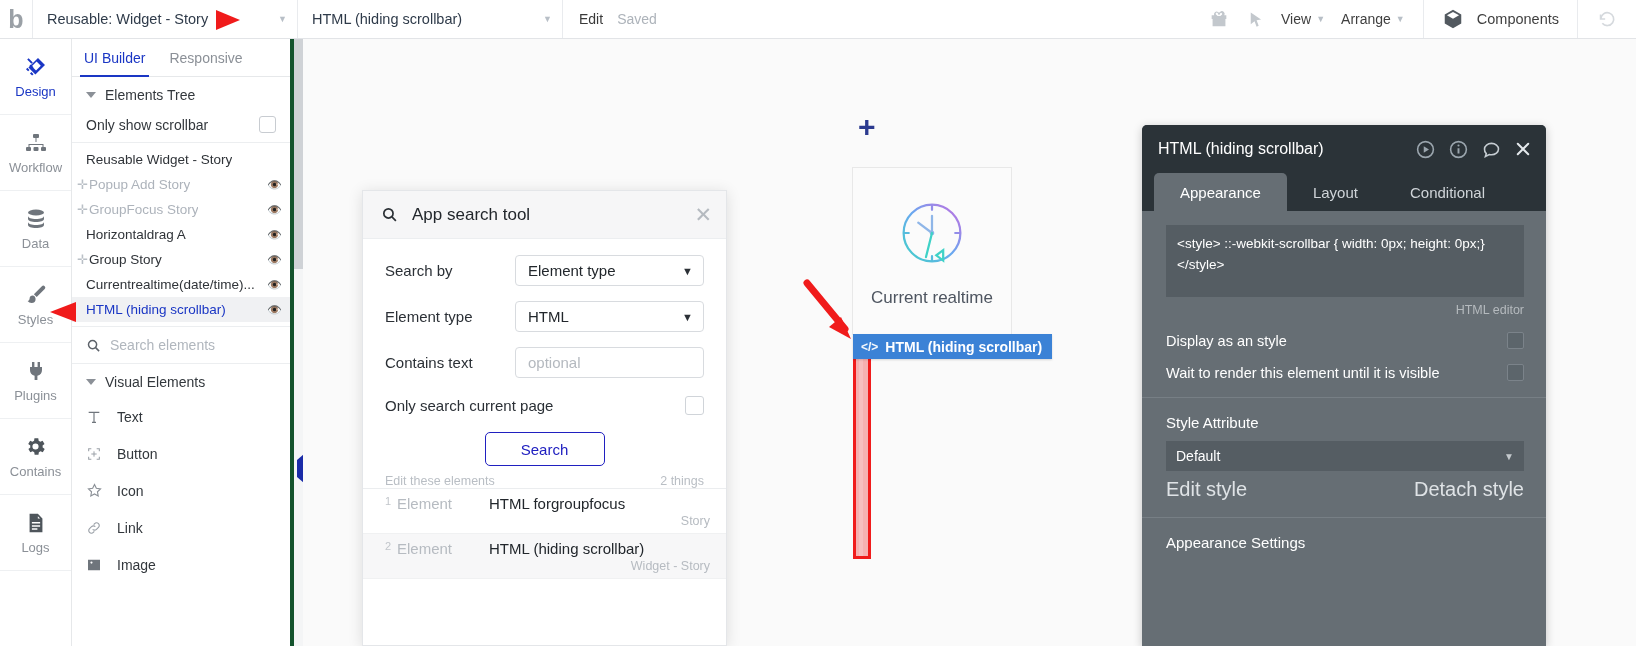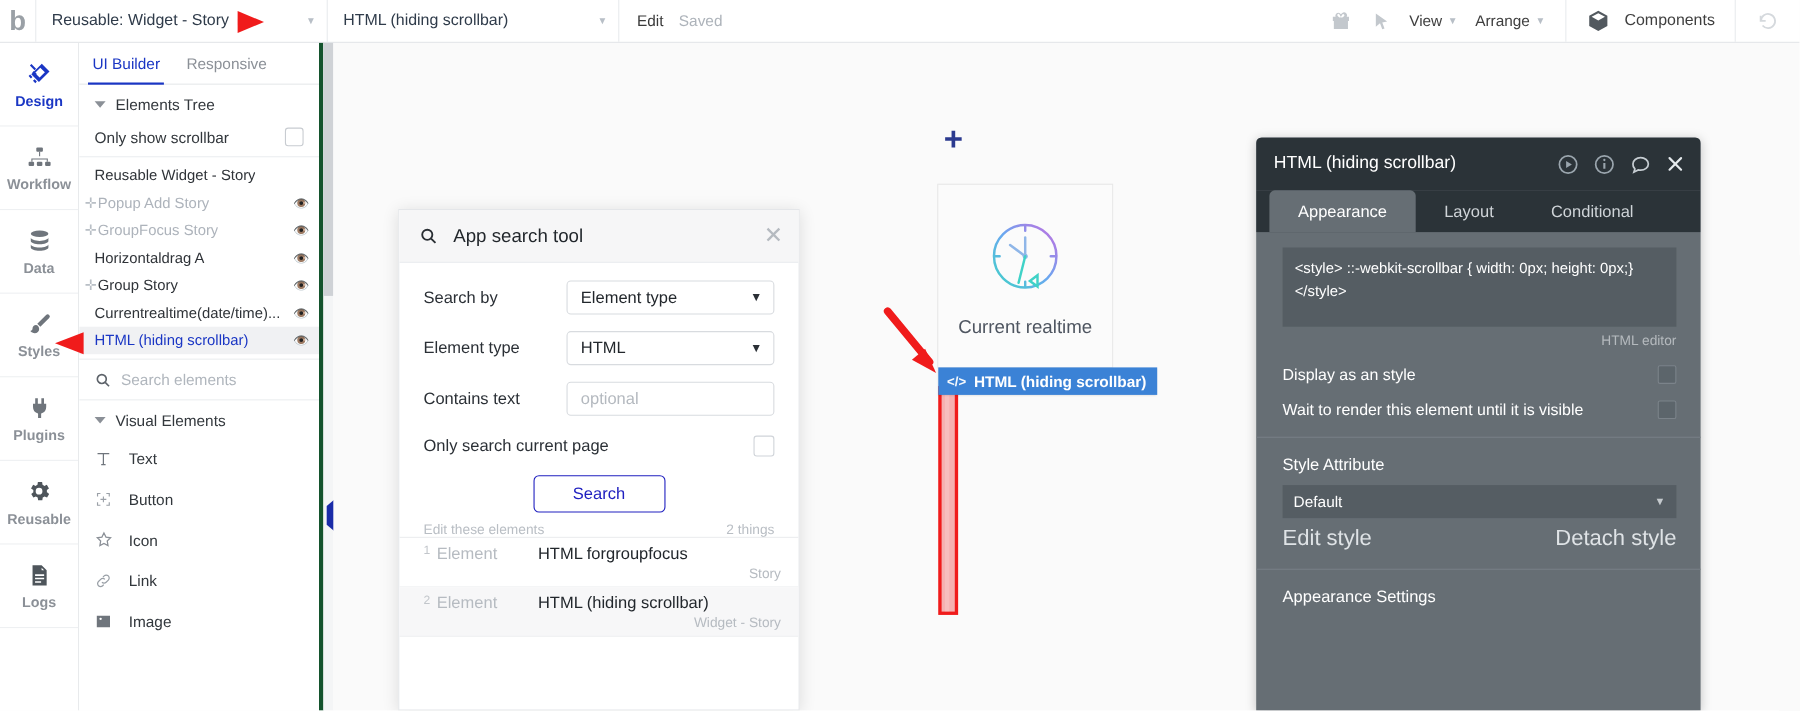--- a/index.html
+++ b/index.html
@@ -42,21 +42,21 @@
   .tb-group.nobl { border-left: none; }
   .tb-item { display: flex; align-items: center; gap: 5px; font-size: 14px; color: #3f3f3f; cursor: pointer; }
   .tb-item .caret { color: #b8bfc7; font-size: 9px; }
 
   
   .ann-arrow { position: absolute; pointer-events: none; }
 
   
   .rail {
     position: absolute; top: 39px; left: 0; width: 72px; height: 607px;
-    background: #fff; border-right: 1px solid #e6e8ea; font-weight: bold;
+    background: #fff; border-right: 1px solid #e6e8ea;
   }
   .rail-item {
     height: 76px; display: flex; flex-direction: column;
     align-items: center; justify-content: center; gap: 5px;
     border-bottom: 1px solid #eef0f2; cursor: pointer;
   }
   .rail-item .rl { font-size: 13px; color: #8b9097; }
   .rail-item.active .rl { color: #1a36c4; }
   .rail-ico { height: 24px; display:flex; align-items:center; justify-content:center; }
 
@@ -315,21 +315,21 @@
       </span>
       <span class="rl">Plugins</span>
     </div>
 
     <div class="rail-item">
       <span class="rail-ico">
         <svg width="23" height="23" viewBox="0 0 24 24" fill="#4e555b">
           <path d="M19.4 13a7.6 7.6 0 0 0 0-2l2-1.6-2-3.4-2.4 1a7.6 7.6 0 0 0-1.7-1l-.4-2.6h-4l-.4 2.6c-.6.2-1.2.6-1.7 1l-2.4-1-2 3.4L6.6 11a7.6 7.6 0 0 0 0 2l-2 1.6 2 3.4 2.4-1c.5.4 1.1.8 1.7 1l.4 2.6h4l.4-2.6c.6-.2 1.2-.6 1.7-1l2.4 1 2-3.4-2-1.6zM12 15.2A3.2 3.2 0 1 1 12 8.8a3.2 3.2 0 0 1 0 6.4z"></path>
         </svg>
       </span>
-      <span class="rl">Reusable</span>
+      <span class="rl">Contains</span>
     </div>
 
     <div class="rail-item">
       <span class="rail-ico">
         <svg width="22" height="22" viewBox="0 0 24 24" fill="#4e555b">
           <path d="M14 2H5v20h14V7l-5-5zm0 2.5L16.5 7H14V4.5zM7.5 11h9v1.6h-9V11zm0 3.4h9V16h-9v-1.6zm0 3.4h6v1.6h-6v-1.6z"></path>
         </svg>
       </span>
       <span class="rl">Logs</span>
     </div>

